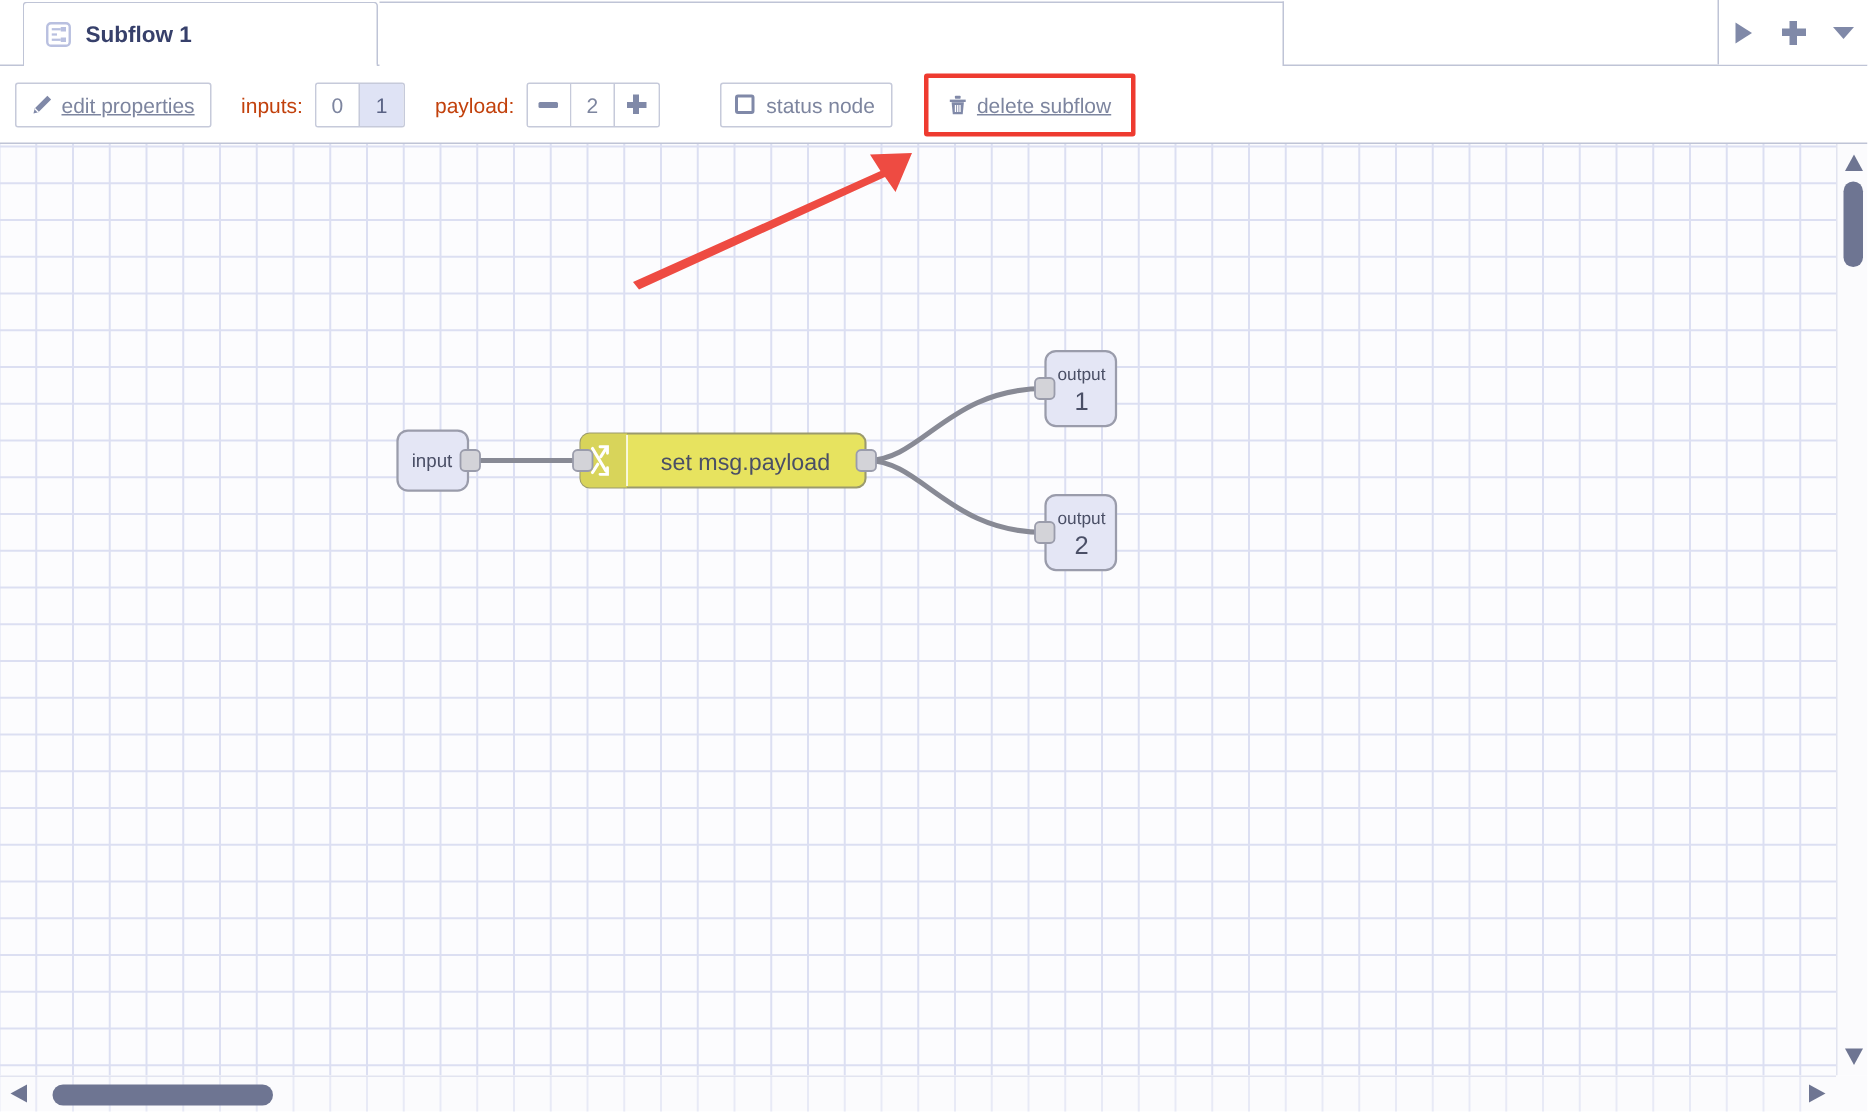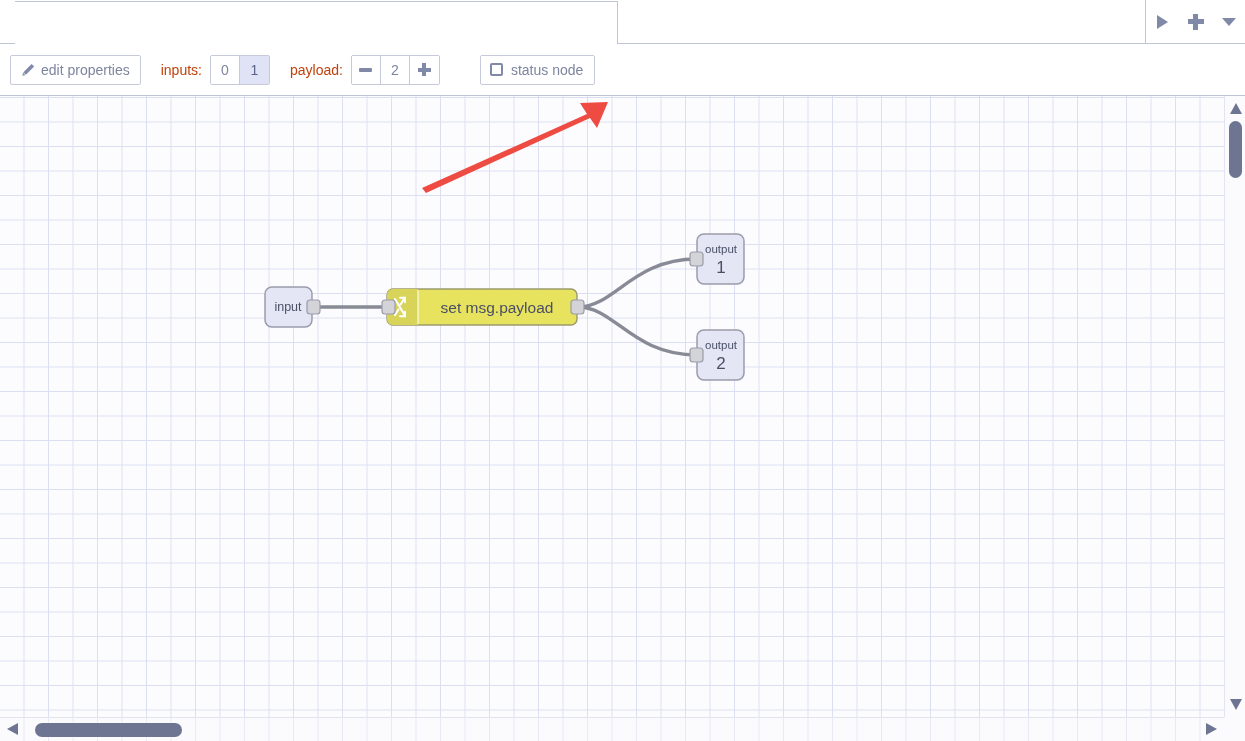--- a/index.html
+++ b/index.html
@@ -138,20 +138,21 @@
     background: #fff;
     border-radius: 2px;
     color: #7d859f;
     font-size: 14px;
     display: inline-flex;
     align-items: center;
     padding: 0 10px;
     cursor: pointer;
     font-family: "Liberation Sans", sans-serif;
     white-space: nowrap;
+    text-decoration: underline;
   }
   .pencil-ico { width: 14px; height: 14px; margin-right: 6px; flex:0 0 auto;}
   .trash-ico  { width: 13px; height: 14px; margin-right: 6px; flex:0 0 auto;}
 
   .tb-label {
     font-size: 14px;
     color: #c2410c;
     margin: 0 8px 0 20px;
     white-space: nowrap;
   }
@@ -314,20 +315,33 @@
 </style>
 </head>
 <body>
 
 <div id="app">
 
   <div class="tabbar">
     <div class="tabs-strip">
 
 
+      <div class="tab active">
+        <span class="tab-subflow-icon">
+          <svg width="18" height="18" viewBox="0 0 18 18">
+            <rect x="1.5" y="1.5" width="15" height="15" rx="2.5" ry="2.5" fill="#ffffff" stroke="#b9c0e0" stroke-width="1.6"></rect>
+            <line x1="4.5" y1="5.5" x2="10.5" y2="5.5" stroke="#b9c0e0" stroke-width="1.5"></line>
+            <line x1="4.5" y1="9" x2="8" y2="9" stroke="#b9c0e0" stroke-width="1.5"></line>
+            <line x1="4.5" y1="12.5" x2="10.5" y2="12.5" stroke="#b9c0e0" stroke-width="1.5"></line>
+            <rect x="10.5" y="4" width="3.5" height="3" fill="#b9c0e0"></rect>
+            <rect x="10.5" y="11" width="3.5" height="3" fill="#b9c0e0"></rect>
+          </svg>
+        </span>
+        <span class="tab-label">Subflow 1</span>
+      </div>
 
       <div class="tab-filler"></div>
     </div>
 
     <div class="tab-controls">
       <div class="tctl">
         <span class="tri-right"></span>
       </div>
       <div class="tctl">
         <span class="plus-ico"></span>
@@ -367,20 +381,35 @@
       <div class="spin-cell">
         <span class="plus-small"></span>
       </div>
     </div>
 
     <div class="chk-wrap">
       <span class="chkbox"></span>
       <span class="chk-label">status node</span>
     </div>
 
+    <div class="delete-highlight">
+      <div class="btn">
+        <span class="trash-ico">
+          <svg width="13" height="14" viewBox="0 0 13 14">
+            <rect x="1.2" y="3.4" width="10.6" height="1.6" fill="#8089a8"></rect>
+            <rect x="4.6" y="0.8" width="3.8" height="2" rx="0.5" fill="#8089a8"></rect>
+            <path d="M2.4 5.2 L10.6 5.2 L9.8 13.2 L3.2 13.2 Z" fill="#8089a8"></path>
+            <line x1="5" y1="7" x2="5" y2="11.6" stroke="#ffffff" stroke-width="0.9"></line>
+            <line x1="6.5" y1="7" x2="6.5" y2="11.6" stroke="#ffffff" stroke-width="0.9"></line>
+            <line x1="8" y1="7" x2="8" y2="11.6" stroke="#ffffff" stroke-width="0.9"></line>
+          </svg>
+        </span>
+        <span>delete subflow</span>
+      </div>
+    </div>
   </div>
 
   <div class="canvas-wrap">
     <svg class="canvas-svg" width="1224" height="621" viewBox="0 96 1224 621">
 
       <g fill="none" stroke="#888a95" stroke-width="3.4" stroke-linecap="round">
         <path d="M 312,307 C 335,307 360,307 386,307"></path>
         <path d="M 578,307 C 615,307 632,259 697,259"></path>
         <path d="M 578,307 C 615,307 632,355 697,355"></path>
       </g>

